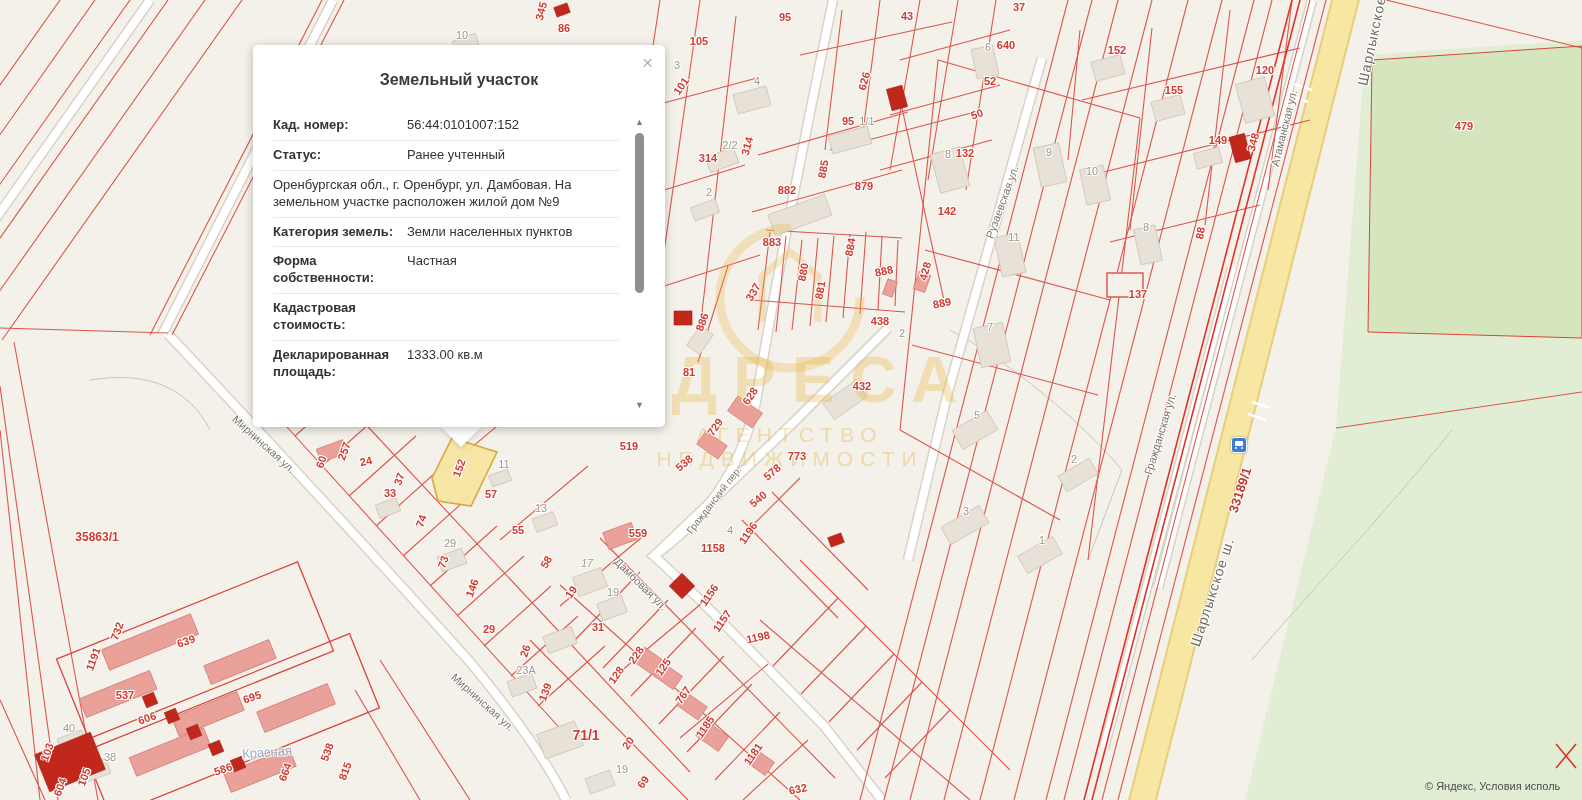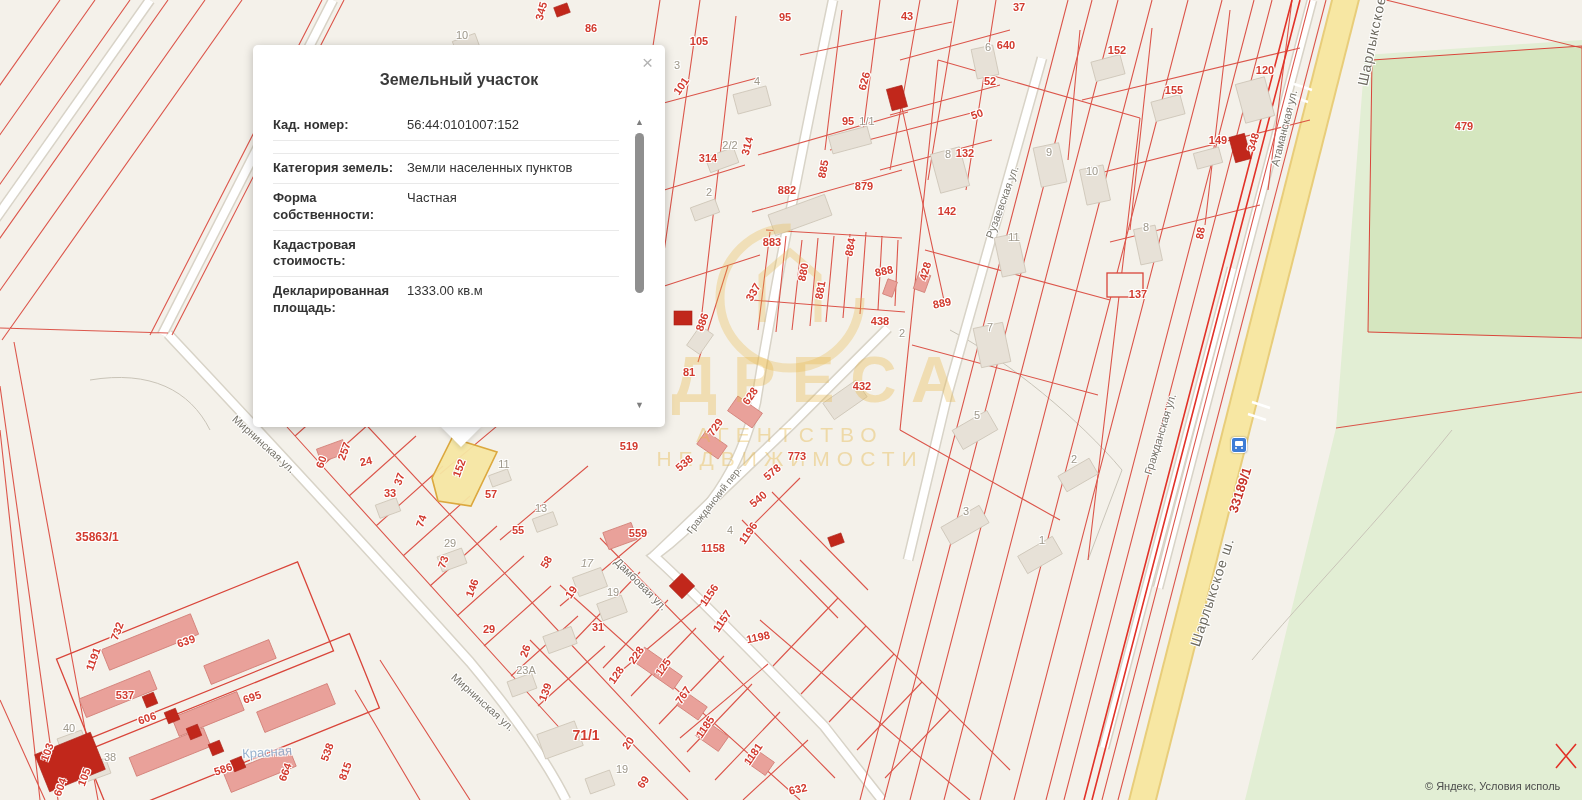--- a/index.html
+++ b/index.html
@@ -342,21 +342,21 @@
   </svg>
 
   <div id="watermark">
     <div id="wm-brand">АДРЕСА</div>
     <div id="wm-sub">АГЕНТСТВО НЕДВИЖИМОСТИ</div>
   </div>
 
   <div id="labels">
     <div>
         <div class="map-label lbl-red" style="left: 541px; top: 11px; font-size: 11px; transform: translate(-50%, -50%) rotate(-75deg);">345</div>
-        <div class="map-label lbl-red" style="left: 591px; top: 28px; font-size: 11px; transform: translate(-50%, -50%) rotate(0deg);">86</div>
+        <div class="map-label lbl-red" style="left: 564px; top: 28px; font-size: 11px; transform: translate(-50%, -50%) rotate(0deg);">86</div>
         <div class="map-label lbl-red" style="left: 785px; top: 17px; font-size: 11px; transform: translate(-50%, -50%) rotate(0deg);">95</div>
         <div class="map-label lbl-red" style="left: 907px; top: 16px; font-size: 11px; transform: translate(-50%, -50%) rotate(0deg);">43</div>
         <div class="map-label lbl-red" style="left: 699px; top: 41px; font-size: 11px; transform: translate(-50%, -50%) rotate(0deg);">105</div>
         <div class="map-label lbl-red" style="left: 681px; top: 86px; font-size: 11px; transform: translate(-50%, -50%) rotate(-55deg);">101</div>
         <div class="map-label lbl-red" style="left: 864px; top: 81px; font-size: 11px; transform: translate(-50%, -50%) rotate(-75deg);">626</div>
         <div class="map-label lbl-red" style="left: 848px; top: 121px; font-size: 11px; transform: translate(-50%, -50%) rotate(0deg);">95</div>
         <div class="map-label lbl-red" style="left: 708px; top: 158px; font-size: 11px; transform: translate(-50%, -50%) rotate(0deg);">314</div>
         <div class="map-label lbl-red" style="left: 747px; top: 146px; font-size: 11px; transform: translate(-50%, -50%) rotate(-75deg);">314</div>
         <div class="map-label lbl-red" style="left: 787px; top: 190px; font-size: 11px; transform: translate(-50%, -50%) rotate(0deg);">882</div>
         <div class="map-label lbl-red" style="left: 823px; top: 169px; font-size: 11px; transform: translate(-50%, -50%) rotate(-80deg);">885</div>
@@ -494,20 +494,25 @@
 
   <div id="popup">
     <div id="popup-close">×</div>
     <div id="popup-title">Земельный участок</div>
     <div id="popup-body">
       <div class="row">
         <div class="lab">Кад. номер:</div>
         <div class="val">56:44:0101007:152</div>
       </div>
       <div class="row">
+        <div class="lab">Статус:</div>
+        <div class="val">Ранее учтенный</div>
+      </div>
+      <div class="row">
+        <div class="val">Оренбургская обл., г. Оренбург, ул. Дамбовая. На земельном участке расположен жилой дом №9</div>
       </div>
       <div class="row">
         <div class="lab">Категория земель:</div>
         <div class="val">Земли населенных пунктов</div>
       </div>
       <div class="row">
         <div class="lab">Форма собственности:</div>
         <div class="val">Частная</div>
       </div>
       <div class="row">

